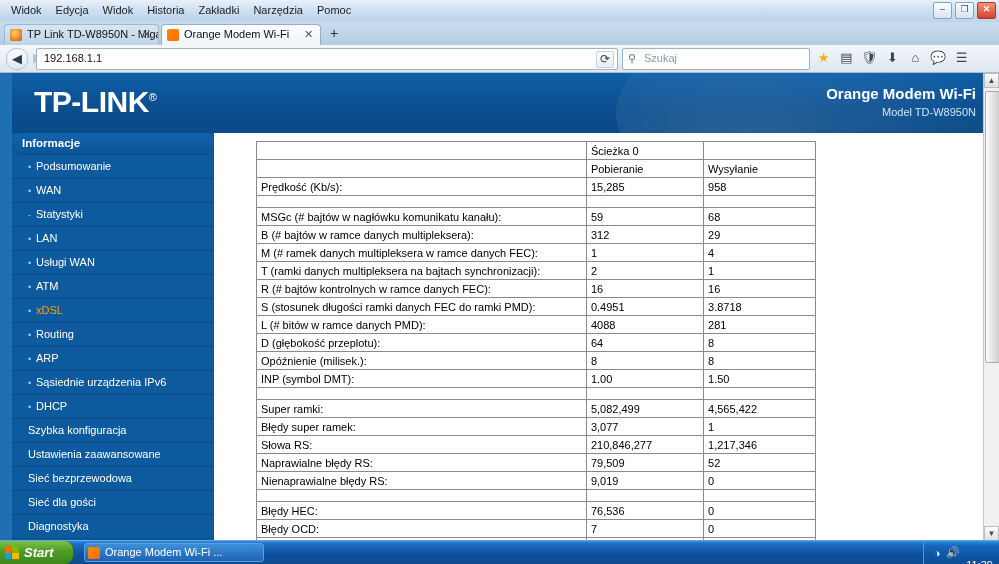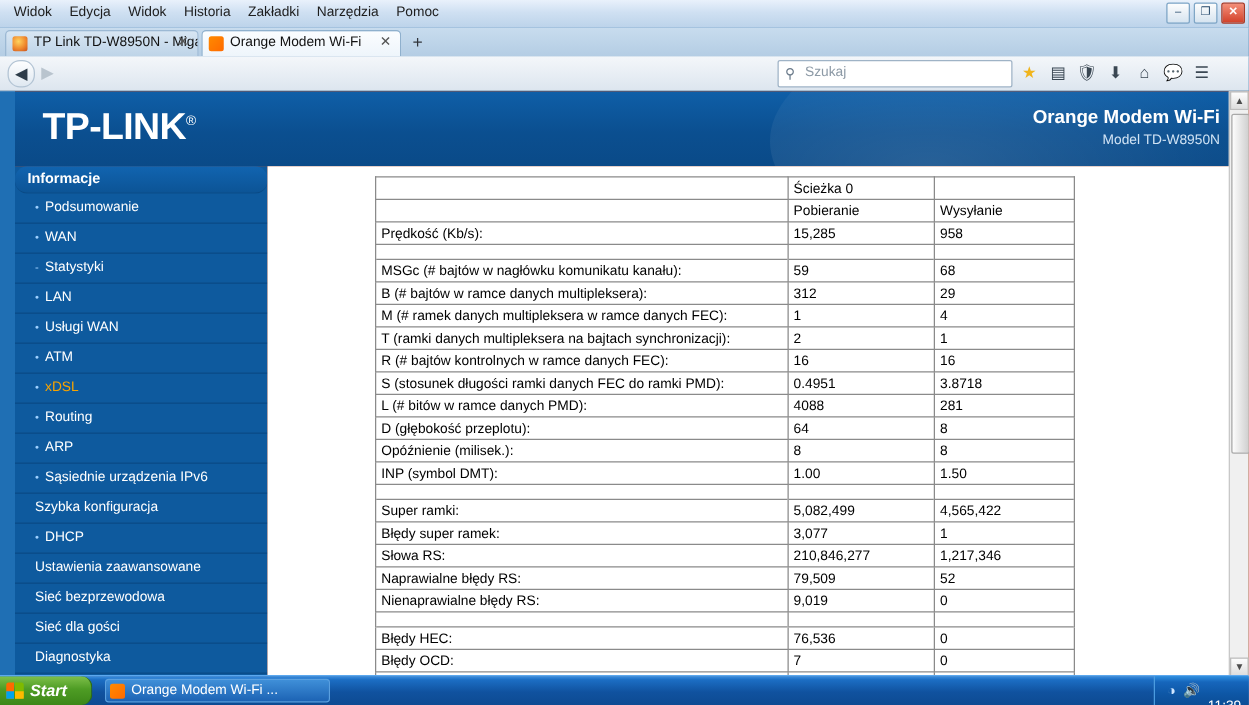--- a/index.html
+++ b/index.html
@@ -307,21 +307,20 @@
     overflow: hidden;
   }
   table.stats {
     position: absolute;
     top: 8px;
     left: 42px;
     width: 560px;
     border-collapse: collapse;
     font-size: 11px;
     color: #000;
-    margin-left: 44px;
   }
   table.stats td {
     border: 1px solid #8a8a8a;
     padding: 1px 4px;
     height: 15px;
     vertical-align: middle;
     white-space: nowrap;
     background: #fff;
   }
   td.lbl  { width: 358px; }
@@ -477,20 +476,24 @@
       <span>Orange Modem Wi-Fi</span>
       <span class="tabclose">✕</span>
     </div>
     <div class="newtab">+</div>
   </div>
 
   <div class="navbar">
     <div class="backbtn">◀</div>
     <div class="fwdbtn">▶</div>
 
+    <div class="urlbar">
+      <span class="urltext">192.168.1.1</span>
+      <span class="reload">⟳</span>
+    </div>
 
     <div class="searchbar">
       <span class="mag">⚲</span>
       <span class="searchph">Szukaj</span>
     </div>
 
     <div class="tbicons">
       <div class="tbi star">★</div>
       <div class="tbi">▤</div>
       <div class="tbi">🛡</div>
@@ -538,25 +541,25 @@
       </div>
       <div class="nav-item">
         <span class="dot">•</span><span class="lbl">Routing</span>
       </div>
       <div class="nav-item">
         <span class="dot">•</span><span class="lbl">ARP</span>
       </div>
       <div class="nav-item">
         <span class="dot">•</span><span class="lbl">Sąsiednie urządzenia IPv6</span>
       </div>
+      <div class="nav-item">
+        <span class="dot">•</span><span class="lbl">DHCP</span>
+      </div>
       <div class="nav-item plain">
         <span class="lbl">Szybka konfiguracja</span>
-      </div>
-      <div class="nav-item">
-        <span class="dot">•</span><span class="lbl">DHCP</span>
       </div>
       <div class="nav-item plain">
         <span class="lbl">Ustawienia zaawansowane</span>
       </div>
       <div class="nav-item plain">
         <span class="lbl">Sieć bezprzewodowa</span>
       </div>
       <div class="nav-item plain">
         <span class="lbl">Sieć dla gości</span>
       </div>

